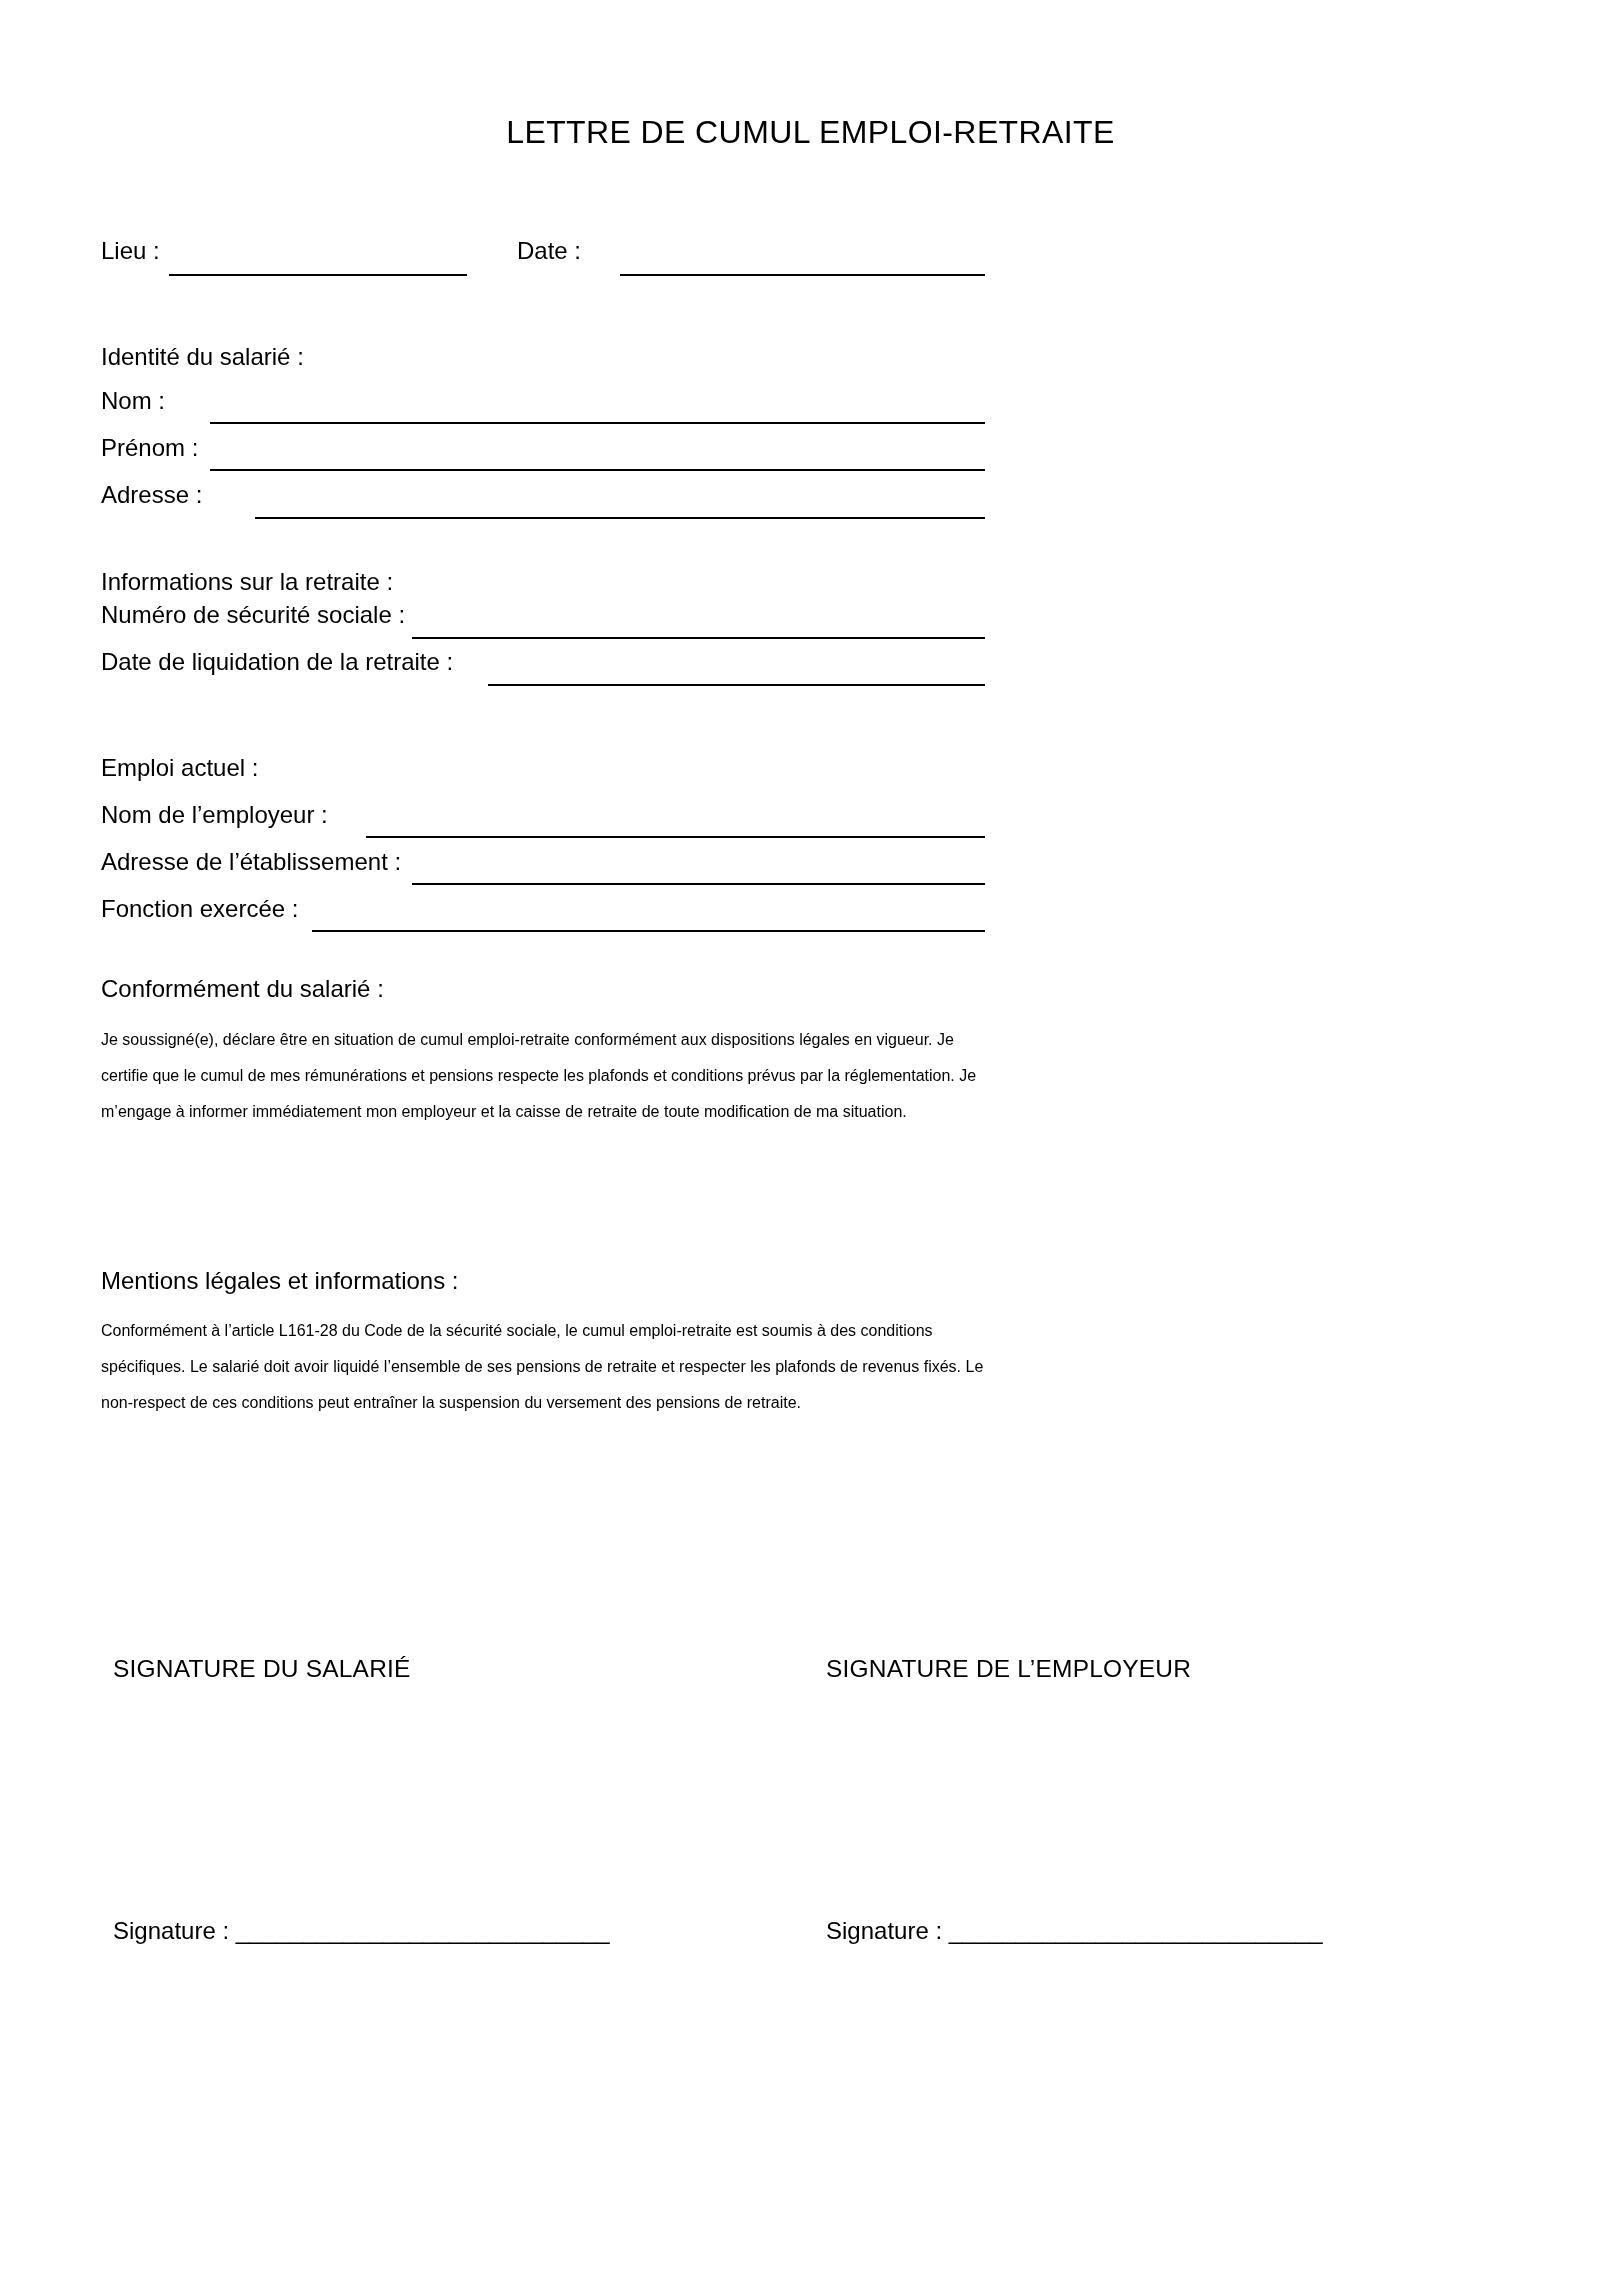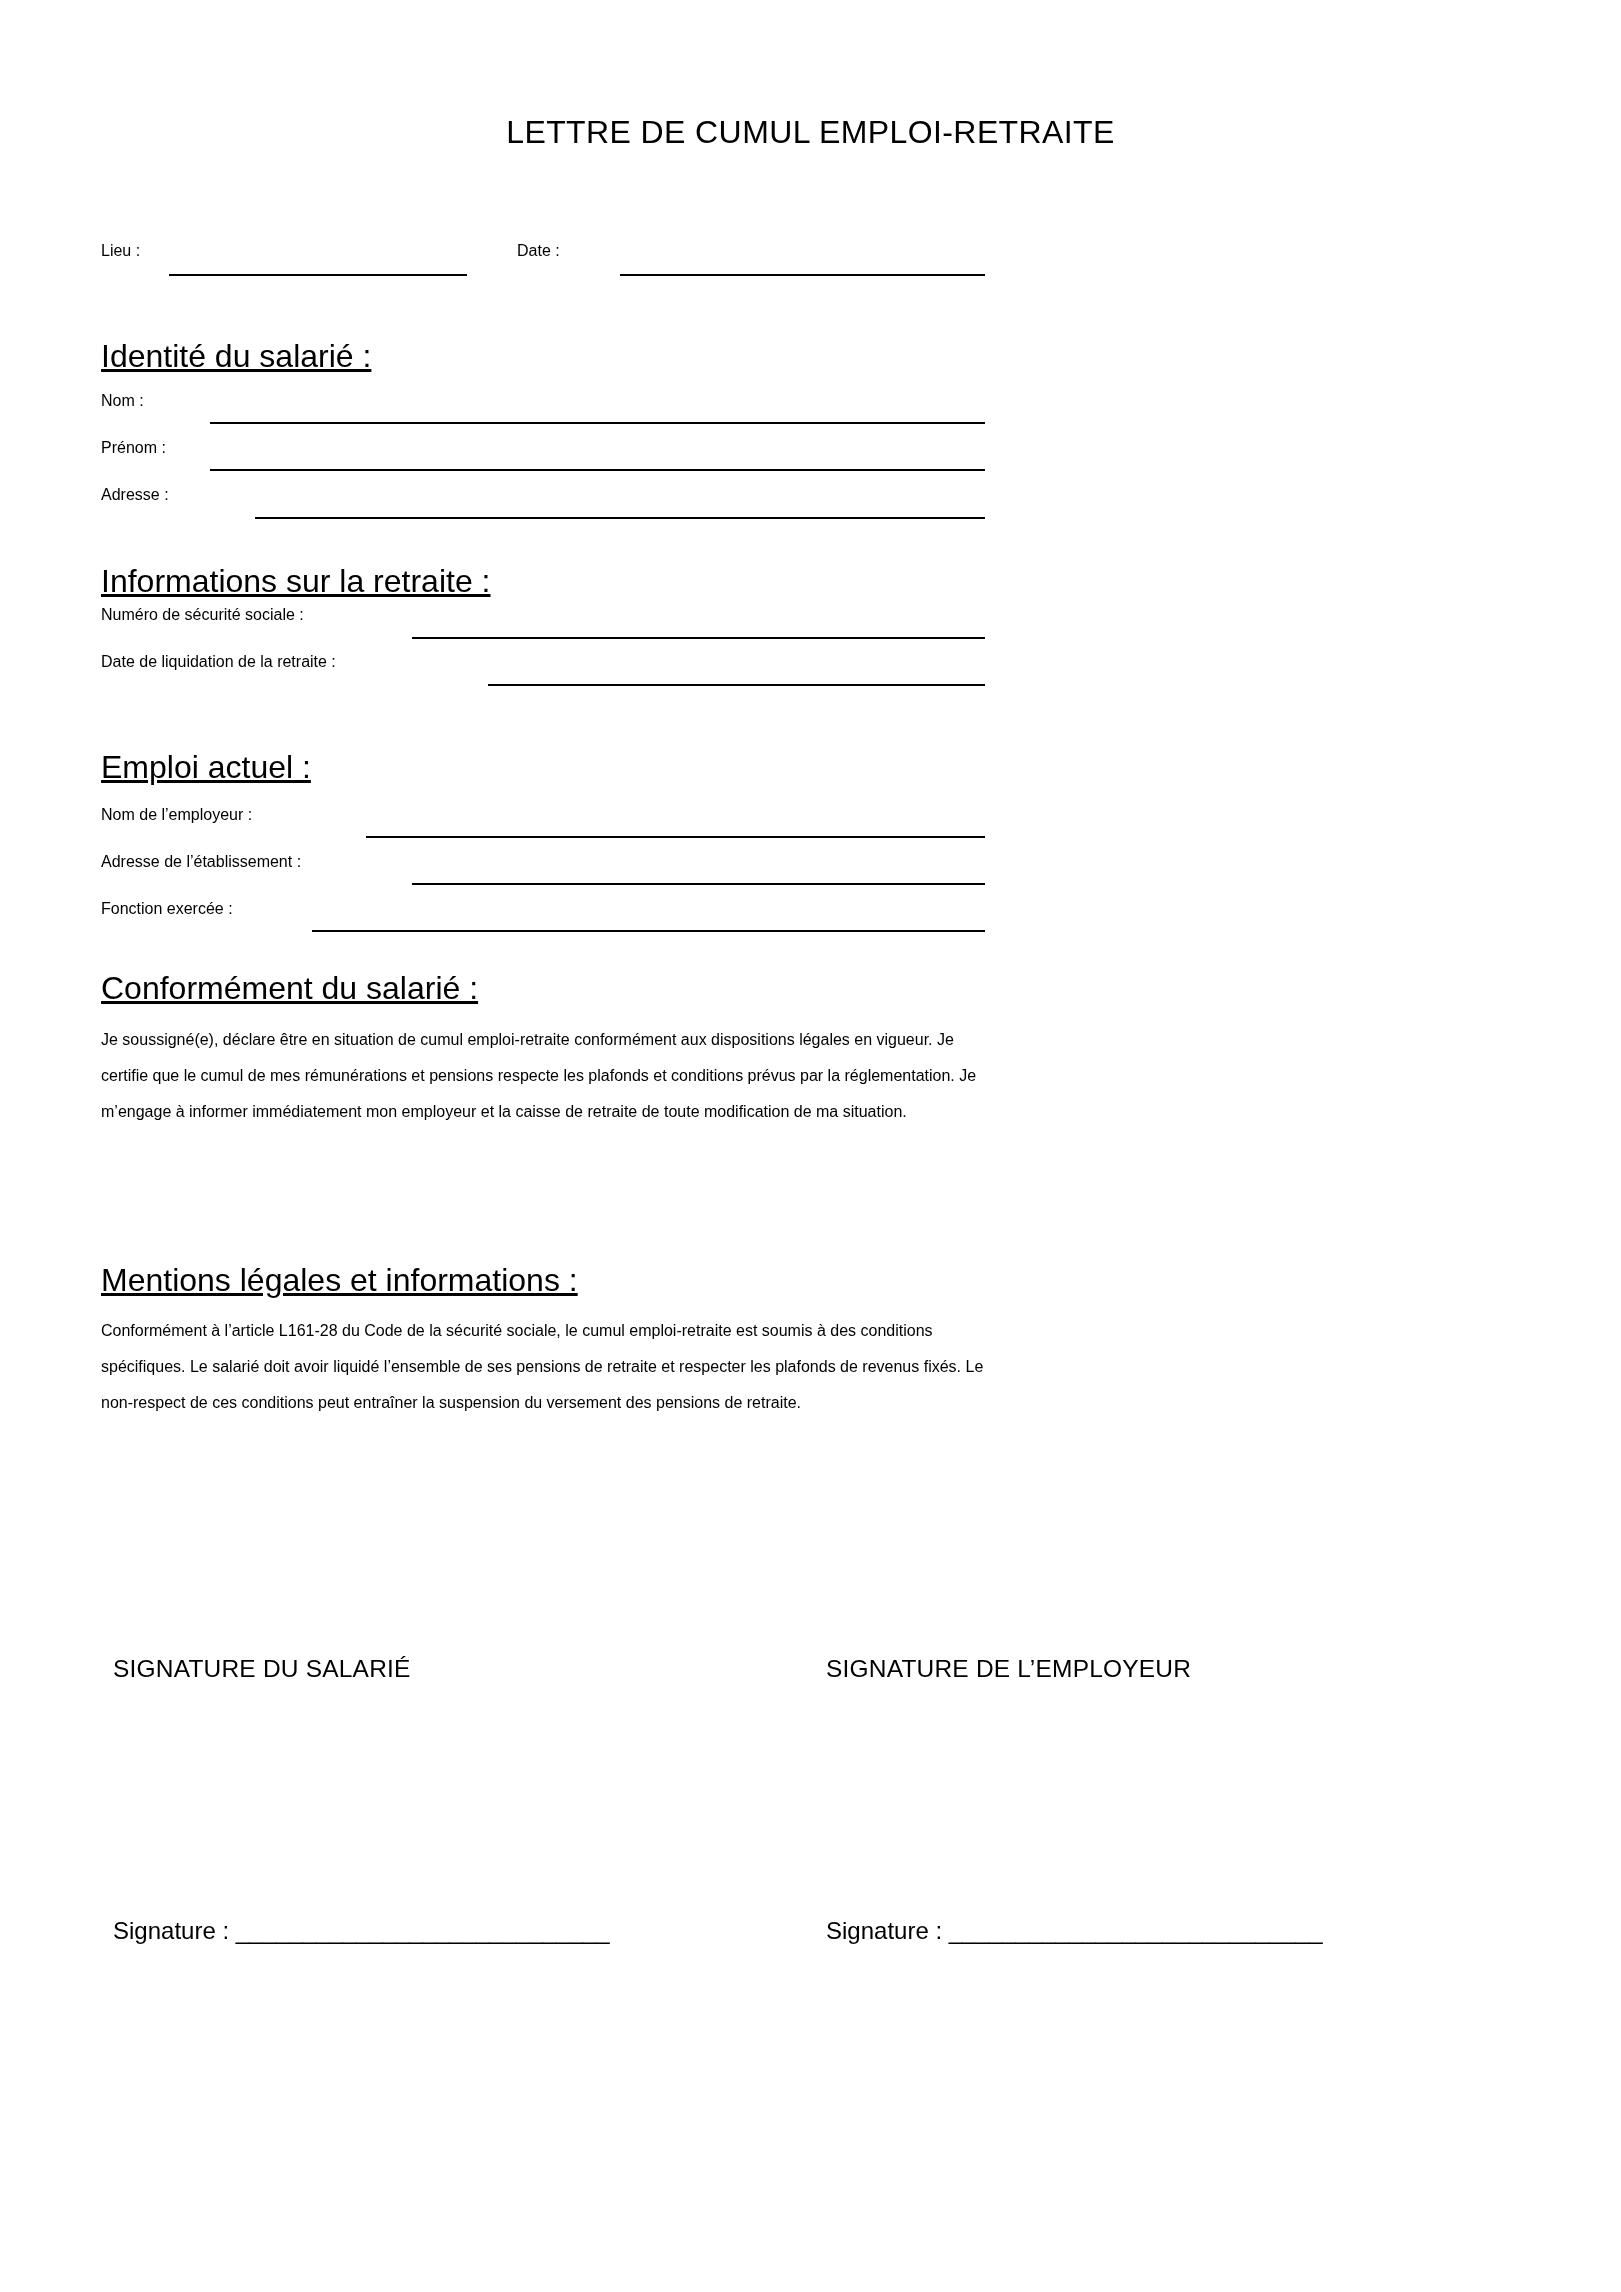--- a/index.html
+++ b/index.html
@@ -26,21 +26,21 @@
     width: 1621px;
     text-align: center;
     font-size: 32px;
     letter-spacing: 0.4px;
     white-space: nowrap;
   }
 
   
   .lbl {
     position: absolute;
-    font-size: 16px;
+    font-size: 24px;
     line-height: 29px;
     white-space: nowrap;
   }
   .rule {
     position: absolute;
     height: 0;
     border-top: 2.9px solid #000000;
   }
 
   
@@ -48,24 +48,23 @@
     position: absolute;
     font-size: 16px;
     line-height: 36px;
     text-align: left;
   }
   .para p {
     margin: 0;
   }
   .section-head {
     position: absolute;
-    font-size: 32px;
+    font-size: 24px;
     line-height: 29px;
     white-space: nowrap;
-    text-decoration: underline;
   }
   .sig-head {
     position: absolute;
     font-size: 24.5px;
     line-height: 29px;
     white-space: nowrap;
     letter-spacing: 0.2px;
   }
   .sig-foot {
     position: absolute;

